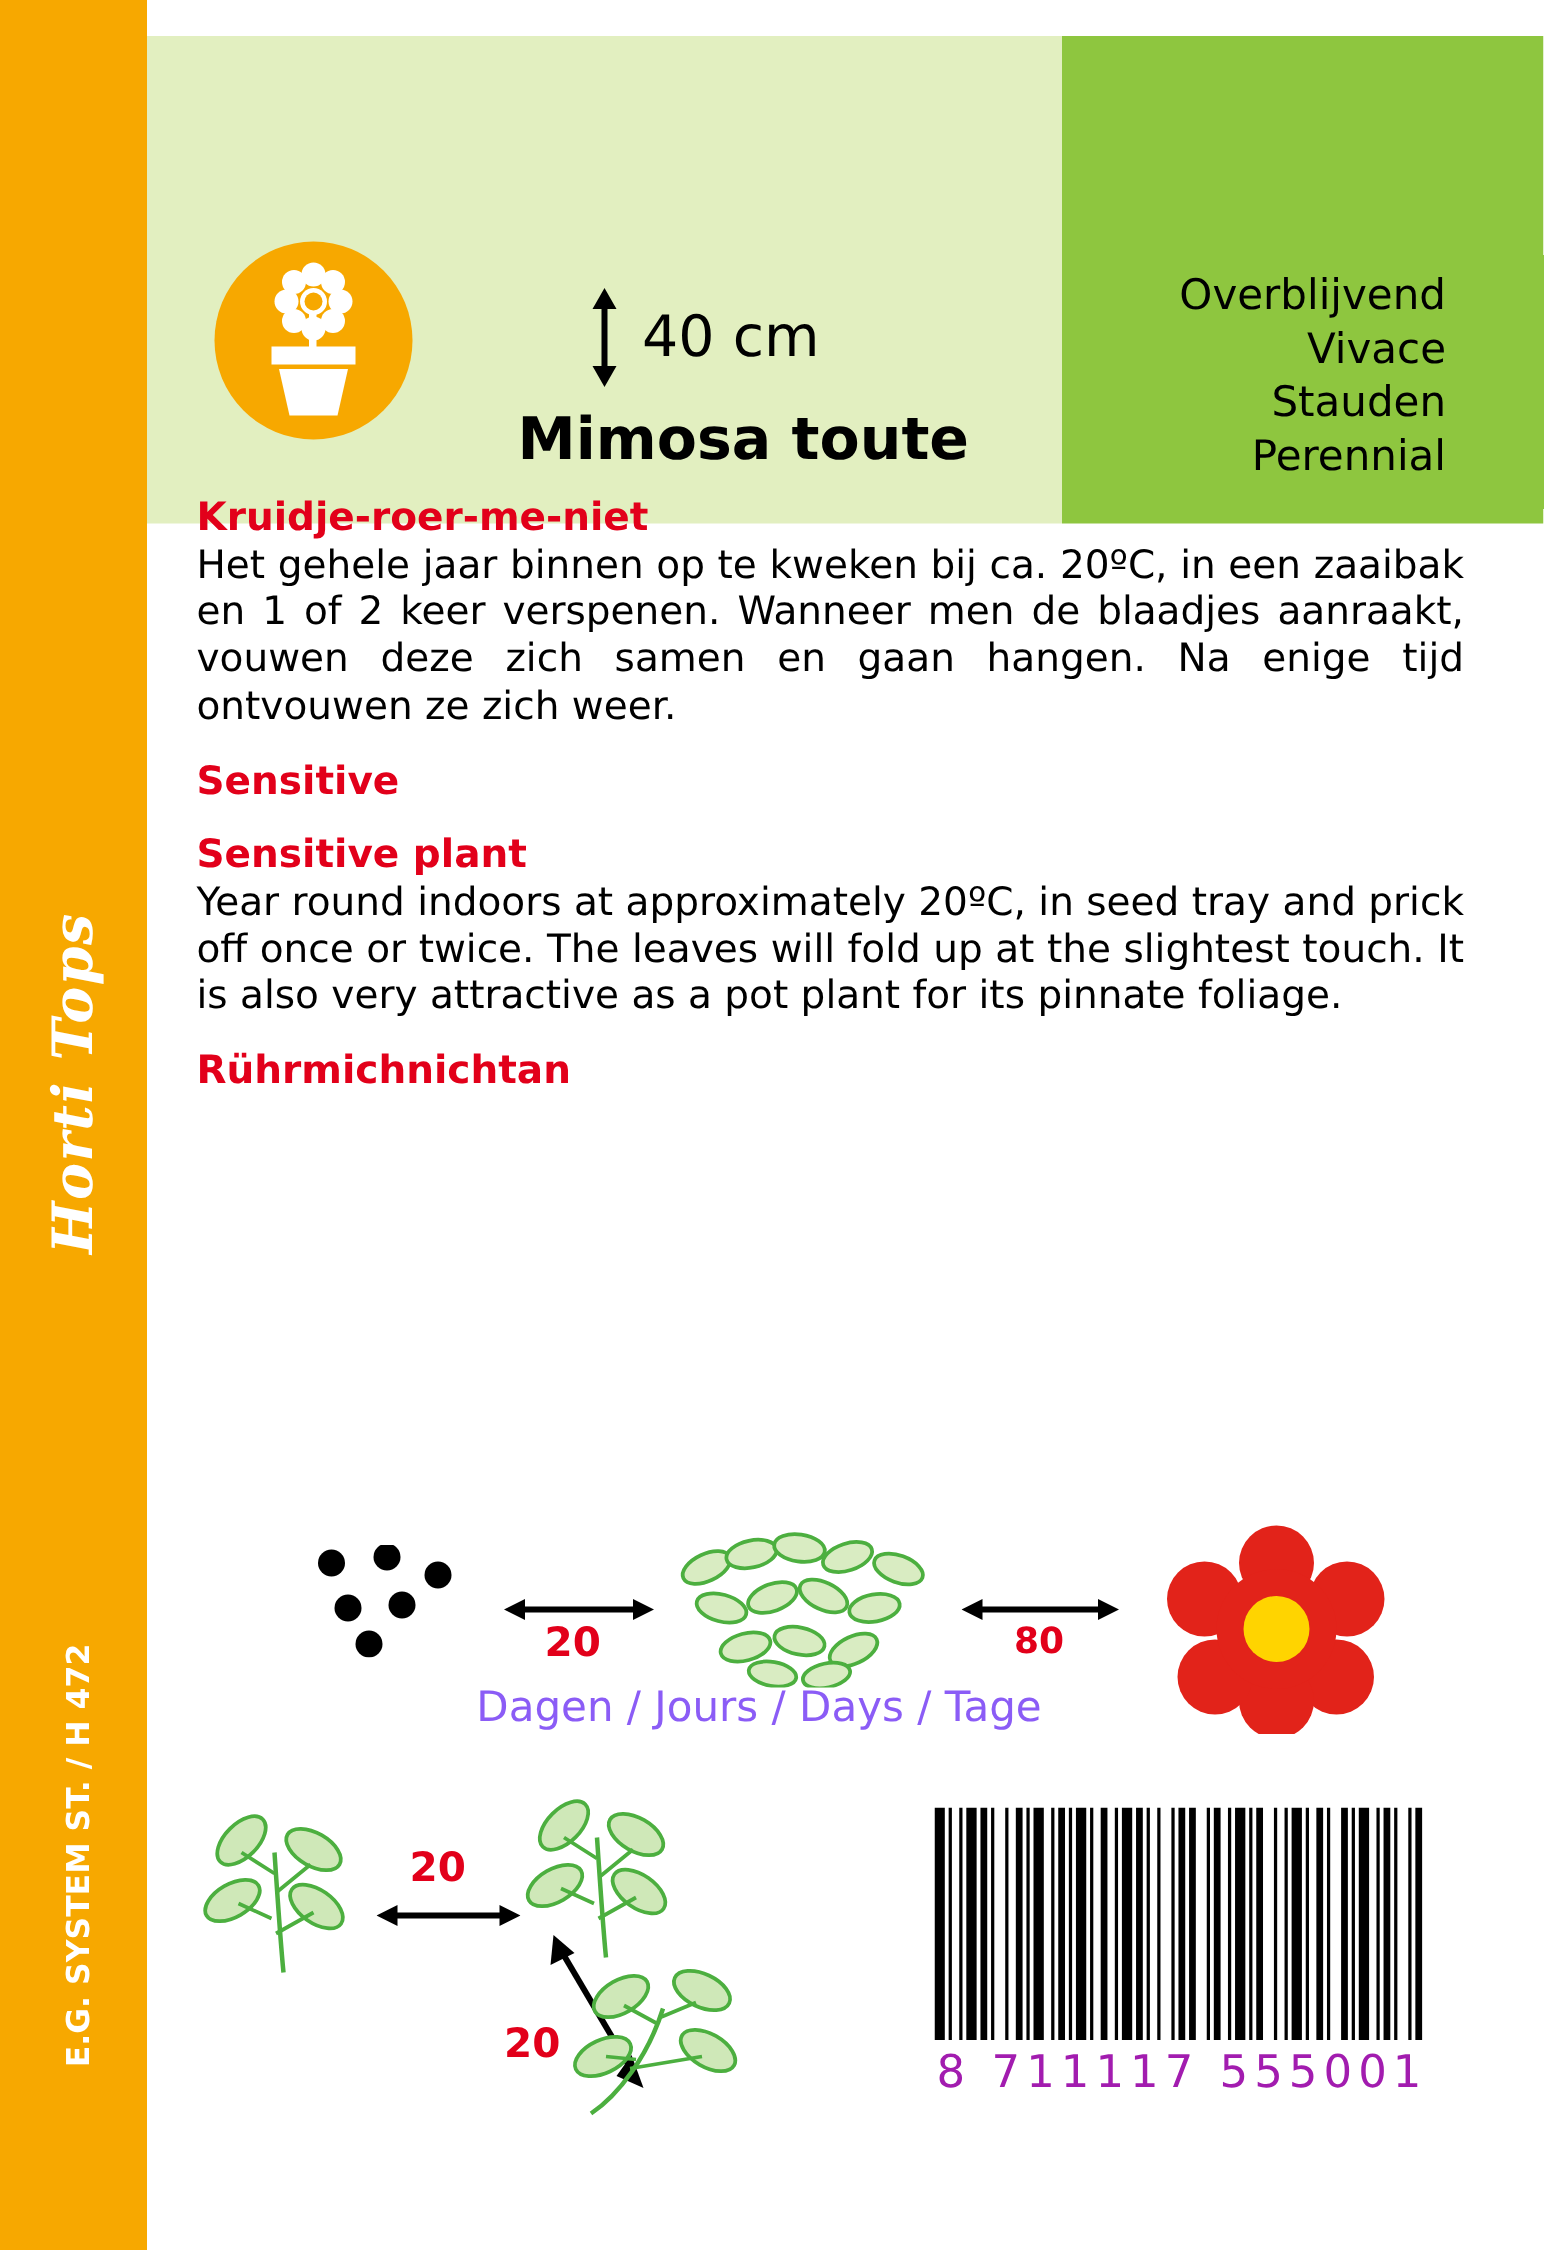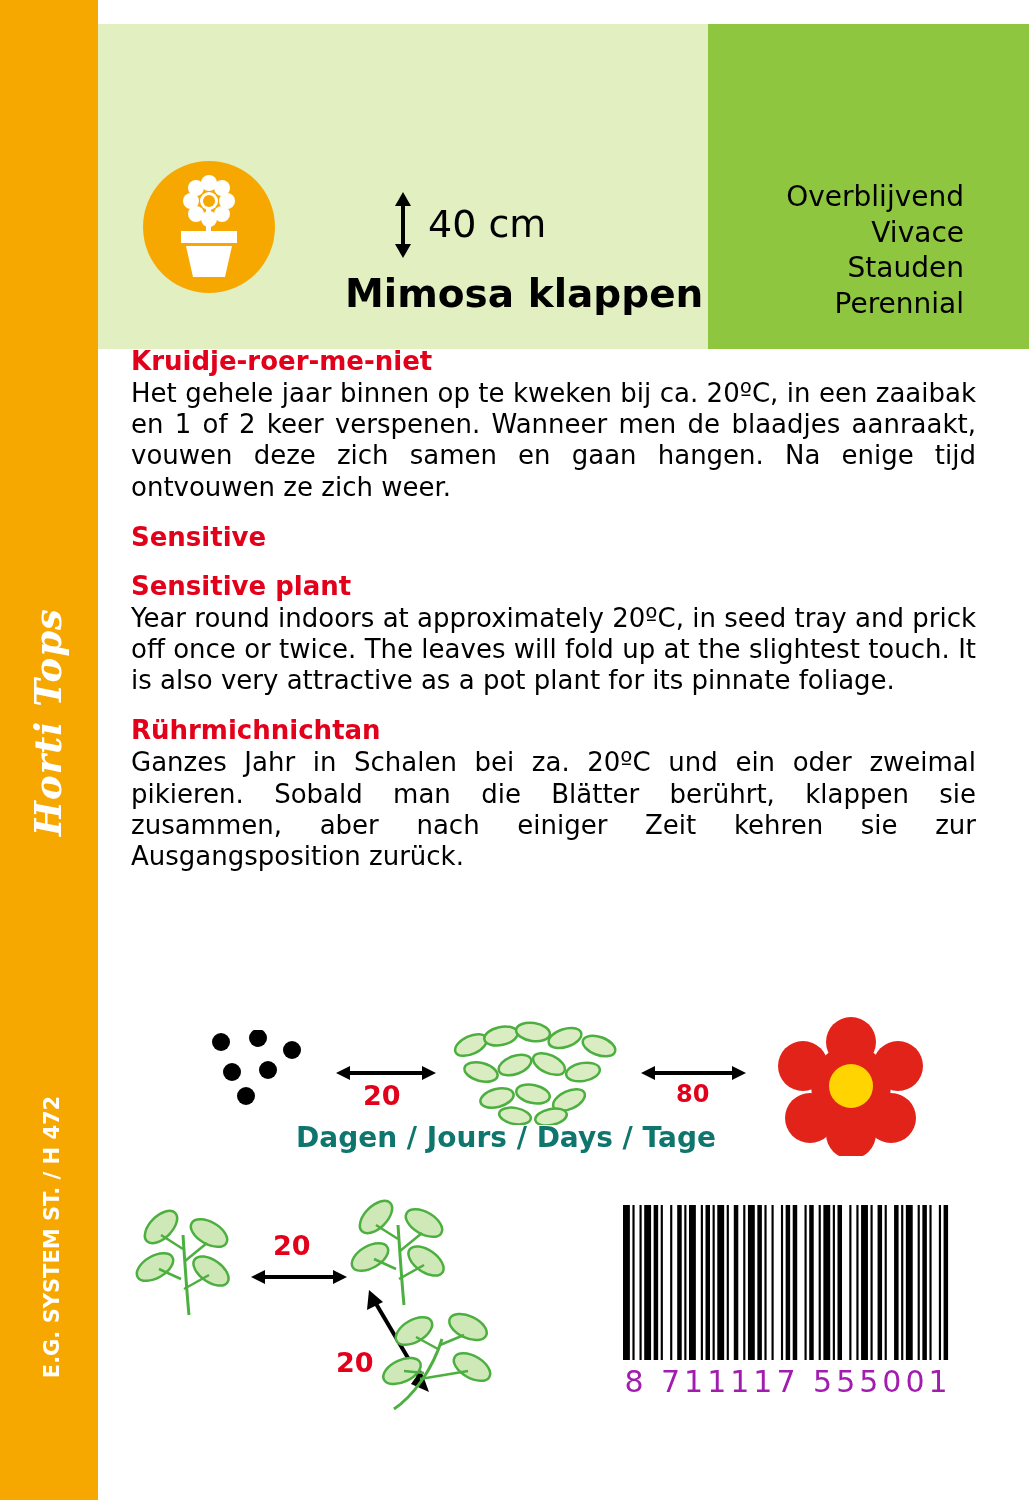--- a/index.html
+++ b/index.html
@@ -134,21 +134,21 @@
     box-sizing: border-box;
     font-size: 28px;
     color: #000;
     line-height: 1.27;
   }
 
   
   .content {
     position: absolute;
     left: 131px;
-    top: 346px;
+    top: 330px;
     width: 845px;
   }
   .block { margin-bottom: 19px; }
   .block-title {
     color: #e2001a;
     font-weight: bold;
     font-size: 26px;
     margin-bottom: 2px;
   }
   .block-text {
@@ -176,21 +176,21 @@
     position: absolute; left: 232px; top: 72px;
     font-size: 27px; font-weight: bold; color: #e2001a;
   }
   .num-b {
     position: absolute; left: 545px; top: 72px;
     font-size: 24px; font-weight: bold; color: #e2001a;
   }
   .days-label {
     position: absolute; left: 100px; top: 113px;
     width: 550px; text-align: center;
-    font-size: 28px; font-weight: bold; color: #0f766e;
+    font-size: 28px; font-weight: normal; color: #8b5cf6;
   }
 
   
   .diagram2 {
     position: absolute;
     left: 131px;
     top: 1195px;
     width: 420px;
     height: 230px;
   }
@@ -268,21 +268,21 @@
   </div>
 
   <div class="height-arrow">
     <svg width="30" height="66" viewBox="0 0 30 66">
       <line x1="15" y1="8" x2="15" y2="58" stroke="#000" stroke-width="4"></line>
       <polygon points="15,0 7,14 23,14" fill="#000"></polygon>
       <polygon points="15,66 7,52 23,52" fill="#000"></polygon>
     </svg>
   </div>
   <div class="height-label">40 cm</div>
-  <div class="latin-name">Mimosa klappen</div>
+  <div class="latin-name">Mimosa toute</div>
 
   <div class="lang-list">
     <div>Overblijvend</div>
     <div>Vivace</div>
     <div>Stauden</div>
     <div>Perennial</div>
   </div>
 </div>
 
 <div class="content">
@@ -296,21 +296,20 @@
     <div class="block-title">Sensitive</div>
   </div>
 
   <div class="block">
     <div class="block-title">Sensitive plant</div>
     <div class="block-text">Year round indoors at approximately 20ºC, in seed tray and prick off once or twice. The leaves will fold up at the slightest touch. It is also very attractive as a pot plant for its pinnate foliage.</div>
   </div>
 
   <div class="block">
     <div class="block-title">Rührmichnichtan</div>
-    <div class="block-text">Ganzes Jahr in Schalen bei za. 20ºC und ein oder zweimal pikieren. Sobald man die Blätter berührt, klappen sie zusammen, aber nach einiger Zeit kehren sie zur Ausgangsposition zurück.</div>
   </div>
 
 </div>
 
 <div class="diagram1">
 
   <div class="seeds">
     <svg width="110" height="75" viewBox="0 0 110 75">
       <g fill="#000000">
         <circle cx="15" cy="12" r="9"></circle>

